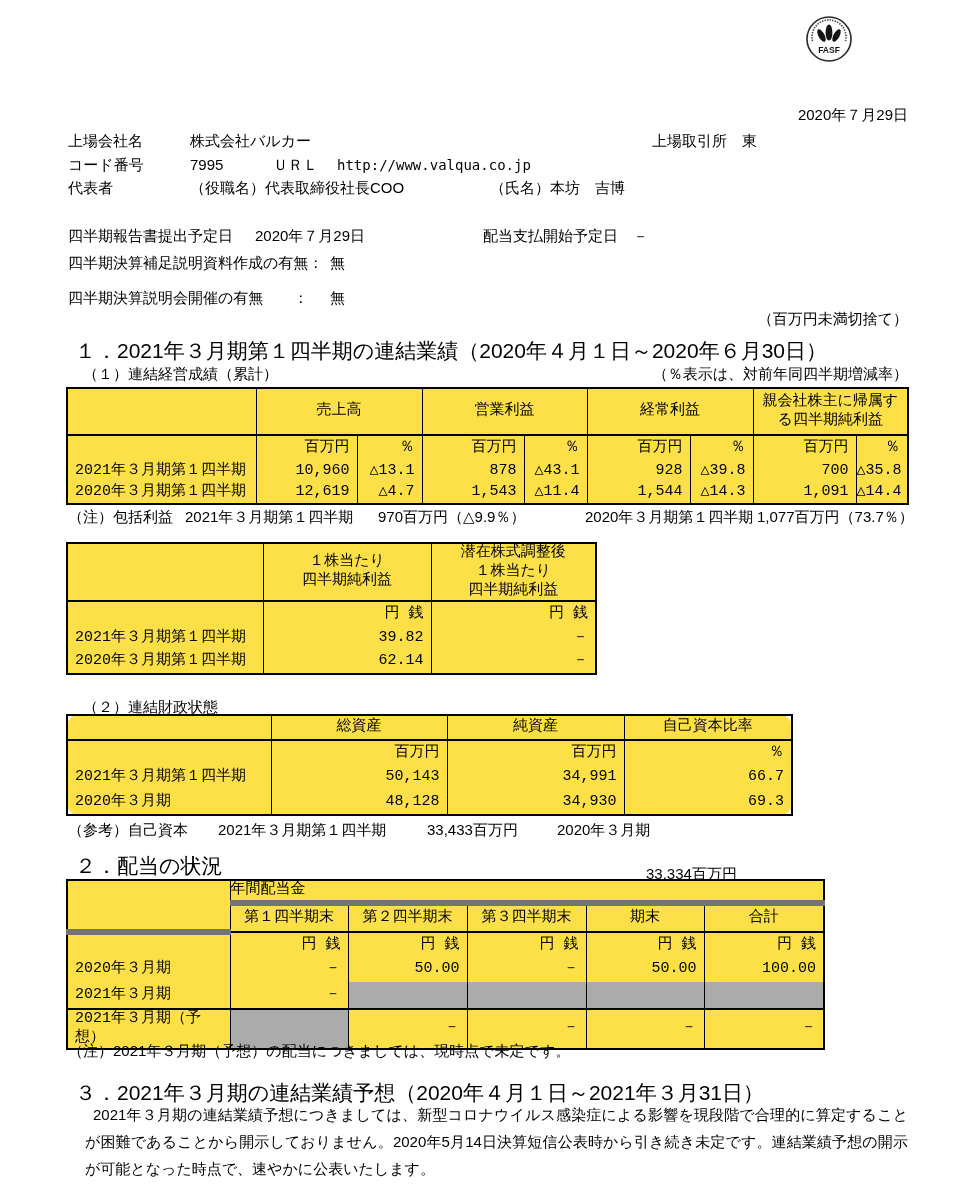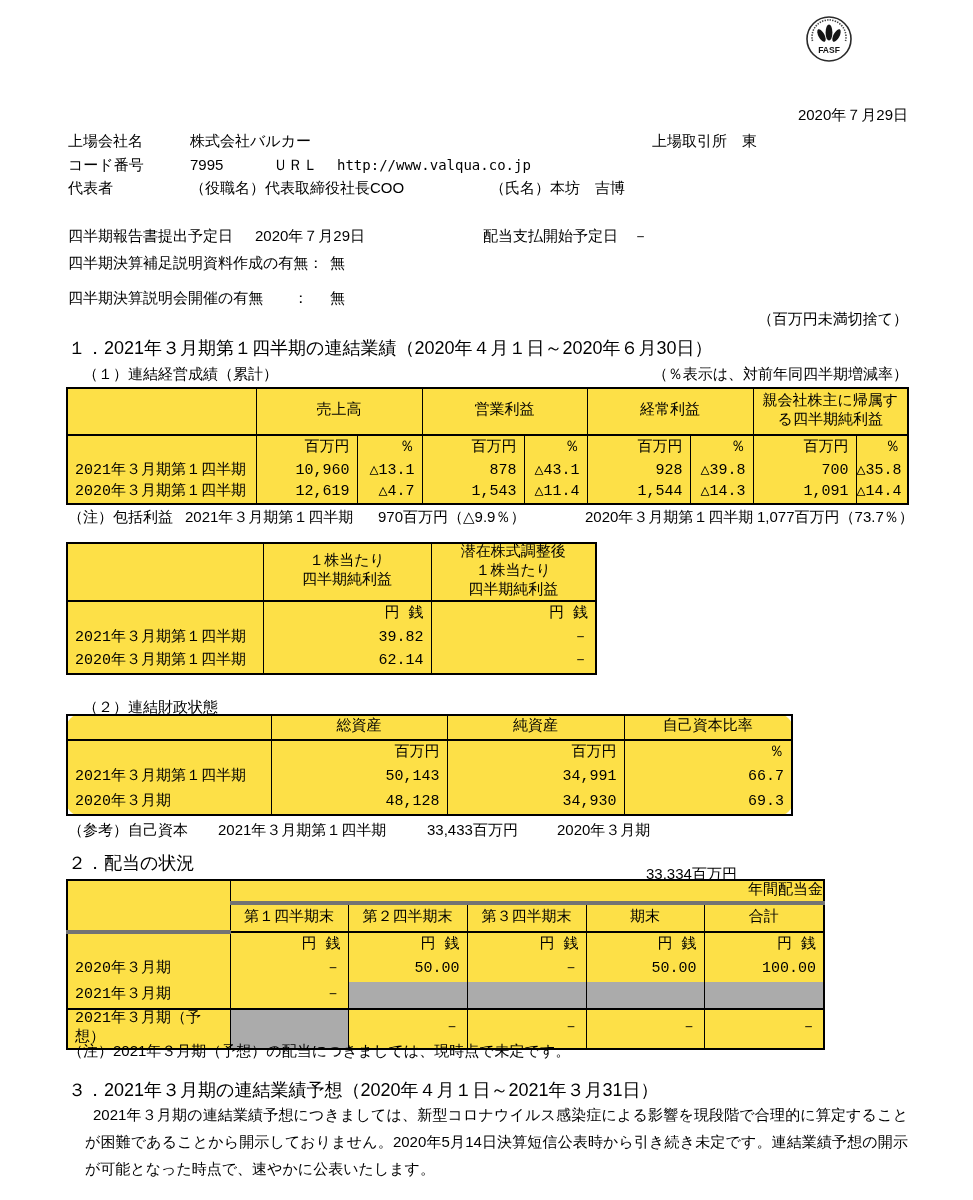--- a/index.html
+++ b/index.html
@@ -9,37 +9,37 @@
     font-family:"Liberation Sans","DejaVu Sans",sans-serif; font-size:15px; line-height:1.3;
     overflow:hidden;
   }
   .abs { position:absolute; }
   .title { top:70px; left:0; width:973px; text-align:center; font-size:20px; font-weight:700; letter-spacing:0.5px; }
   .date { top:105px; right:65px; }
   .info-row { left:68px; width:860px; height:20px; }
   .info-row span { position:absolute; white-space:nowrap; }
   .mono { font-family:"DejaVu Sans Mono","Liberation Mono",monospace; font-size:14px; }
   .rnote { top:309px; right:65px; }
-  .h1 { font-size:18px; white-space:nowrap; }
+  .h1 { font-size:21px; white-space:nowrap;margin-left:7px; }
   table.t { border-collapse:collapse; table-layout:fixed; position:absolute; background:#fde047; border:2px solid #000;font-family:Liberation Mono, monospace; }
   .t td { border-left:1px solid #000; border-right:1px solid #000; padding:0; vertical-align:middle; font-size:15px; line-height:1.25; overflow:hidden; }
   .t .lab { text-align:left; padding-left:7px; }
   .t .num { text-align:right; padding-right:7px; }
   .t tr.bhead td { border-bottom:2px solid #000; text-align:center; }
   .t tr.nob td { border-top:none; border-bottom:none; }
   .t1 tr.bhead td { height:47px; padding:0 2px; }
   .t1 tr.unit td { height:25px; }
   .t1 tr.data td { height:22px; }
   .t2 tr.bhead td { height:57px; white-space:pre-line; }
   .t2 tr.unit td { height:25px; }
   .t2 tr.data td { height:24px; }
   .t3 tr.bhead td { height:25px; }
   .t3 tr.unit td { height:25px; }
   .t3 tr.data td { height:25px; }
-  .t4 tr.hr1 td { height:23px; border-bottom:4px solid #737373; text-align:right; }
+  .t4 tr.hr1 td { height:23px; border-bottom:6px solid #737373; text-align:left; }
   .t4 tr.hr2 td { height:29px; border-bottom:2px solid #000; text-align:center; }
   .t4 td.spanlab { border-bottom:2px solid #000; }
   .t4 tr.unit td { height:25px; }
   .t4 tr.data td { height:25px; }
   .t4 tr.r2 td { height:27px; }
   .t4 tr.r3 td { height:27px; border-top:2px solid #000 !important; }
   .gray { background:#ababab; }
   .note-row { left:68px; width:860px; height:20px; }
   .note-row span { position:absolute; white-space:nowrap; }
   .para { left:85px; width:823px; text-indent:8px; line-height:27px; text-align:justify; }

